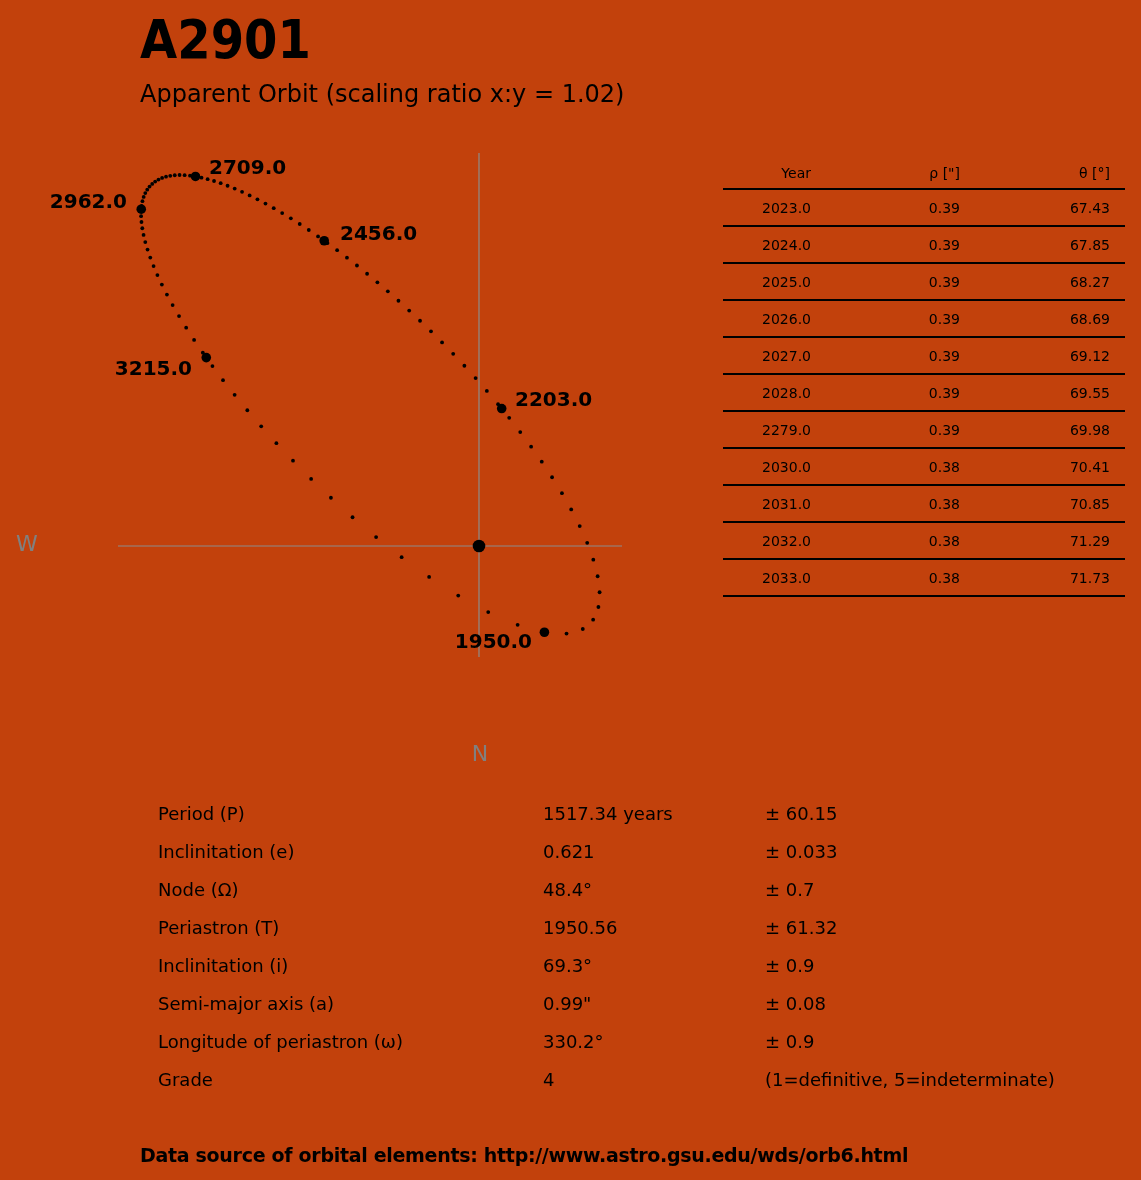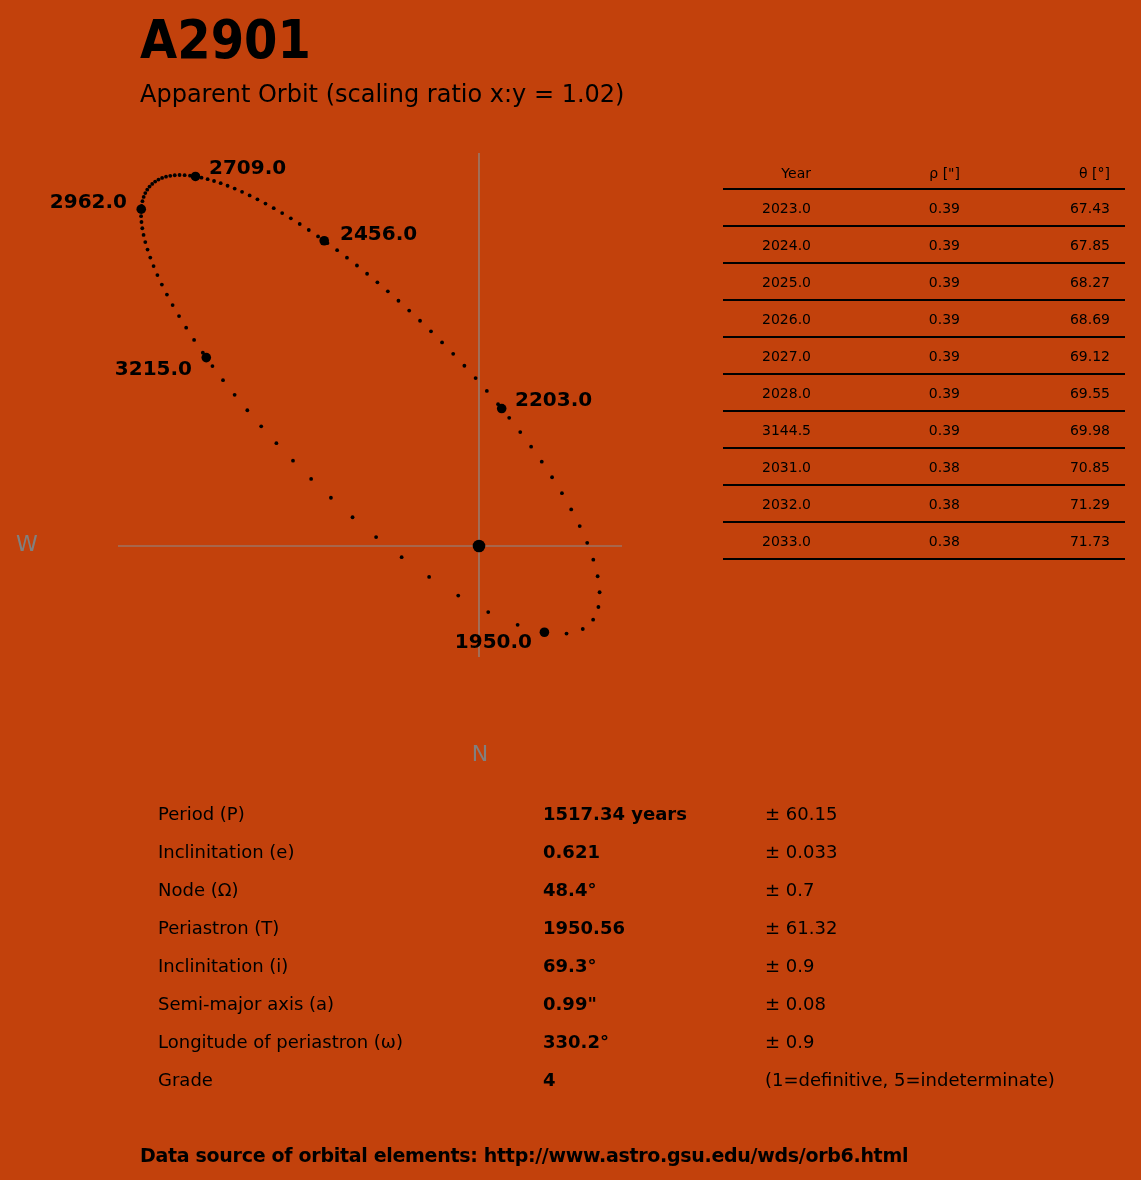--- a/index.html
+++ b/index.html
@@ -29,21 +29,21 @@
   }
   table.eph th:nth-child(1),table.eph td:nth-child(1){padding-right:46px;}
   table.eph th:nth-child(2),table.eph td:nth-child(2){padding-right:31px;}
   table.eph th:nth-child(3),table.eph td:nth-child(3){padding-right:15px;}
   .elements{position:absolute;left:158px;top:794px;width:960px;font-size:18px;text-align:center;}
   .el-row{position:relative;height:38px;}
   .el-row span{
     position:absolute;top:50%;transform:translateY(-50%);white-space:nowrap;
   }
   .el-label{left:0;}
-  .el-value{left:385px;font-weight:bold;}
+  .el-value{left:385px;}
   .el-error{left:607px;}
   .footer{
     position:absolute;left:140px;top:1144px;font-size:19px;font-weight:bold;
     letter-spacing:-0.3px;white-space:nowrap;
   }
 </style>
 </head>
 <body>
 
 <div class="page">
@@ -204,23 +204,28 @@
           <td>2027.0</td>
           <td>0.39</td>
           <td>69.12</td>
         </tr>
         <tr>
           <td>2028.0</td>
           <td>0.39</td>
           <td>69.55</td>
         </tr>
         <tr>
-          <td>3144.5</td>
+          <td>2279.0</td>
           <td>0.39</td>
           <td>69.98</td>
+        </tr>
+        <tr>
+          <td>2030.0</td>
+          <td>0.38</td>
+          <td>70.41</td>
         </tr>
         <tr>
           <td>2031.0</td>
           <td>0.38</td>
           <td>70.85</td>
         </tr>
         <tr>
           <td>2032.0</td>
           <td>0.38</td>
           <td>71.29</td>

